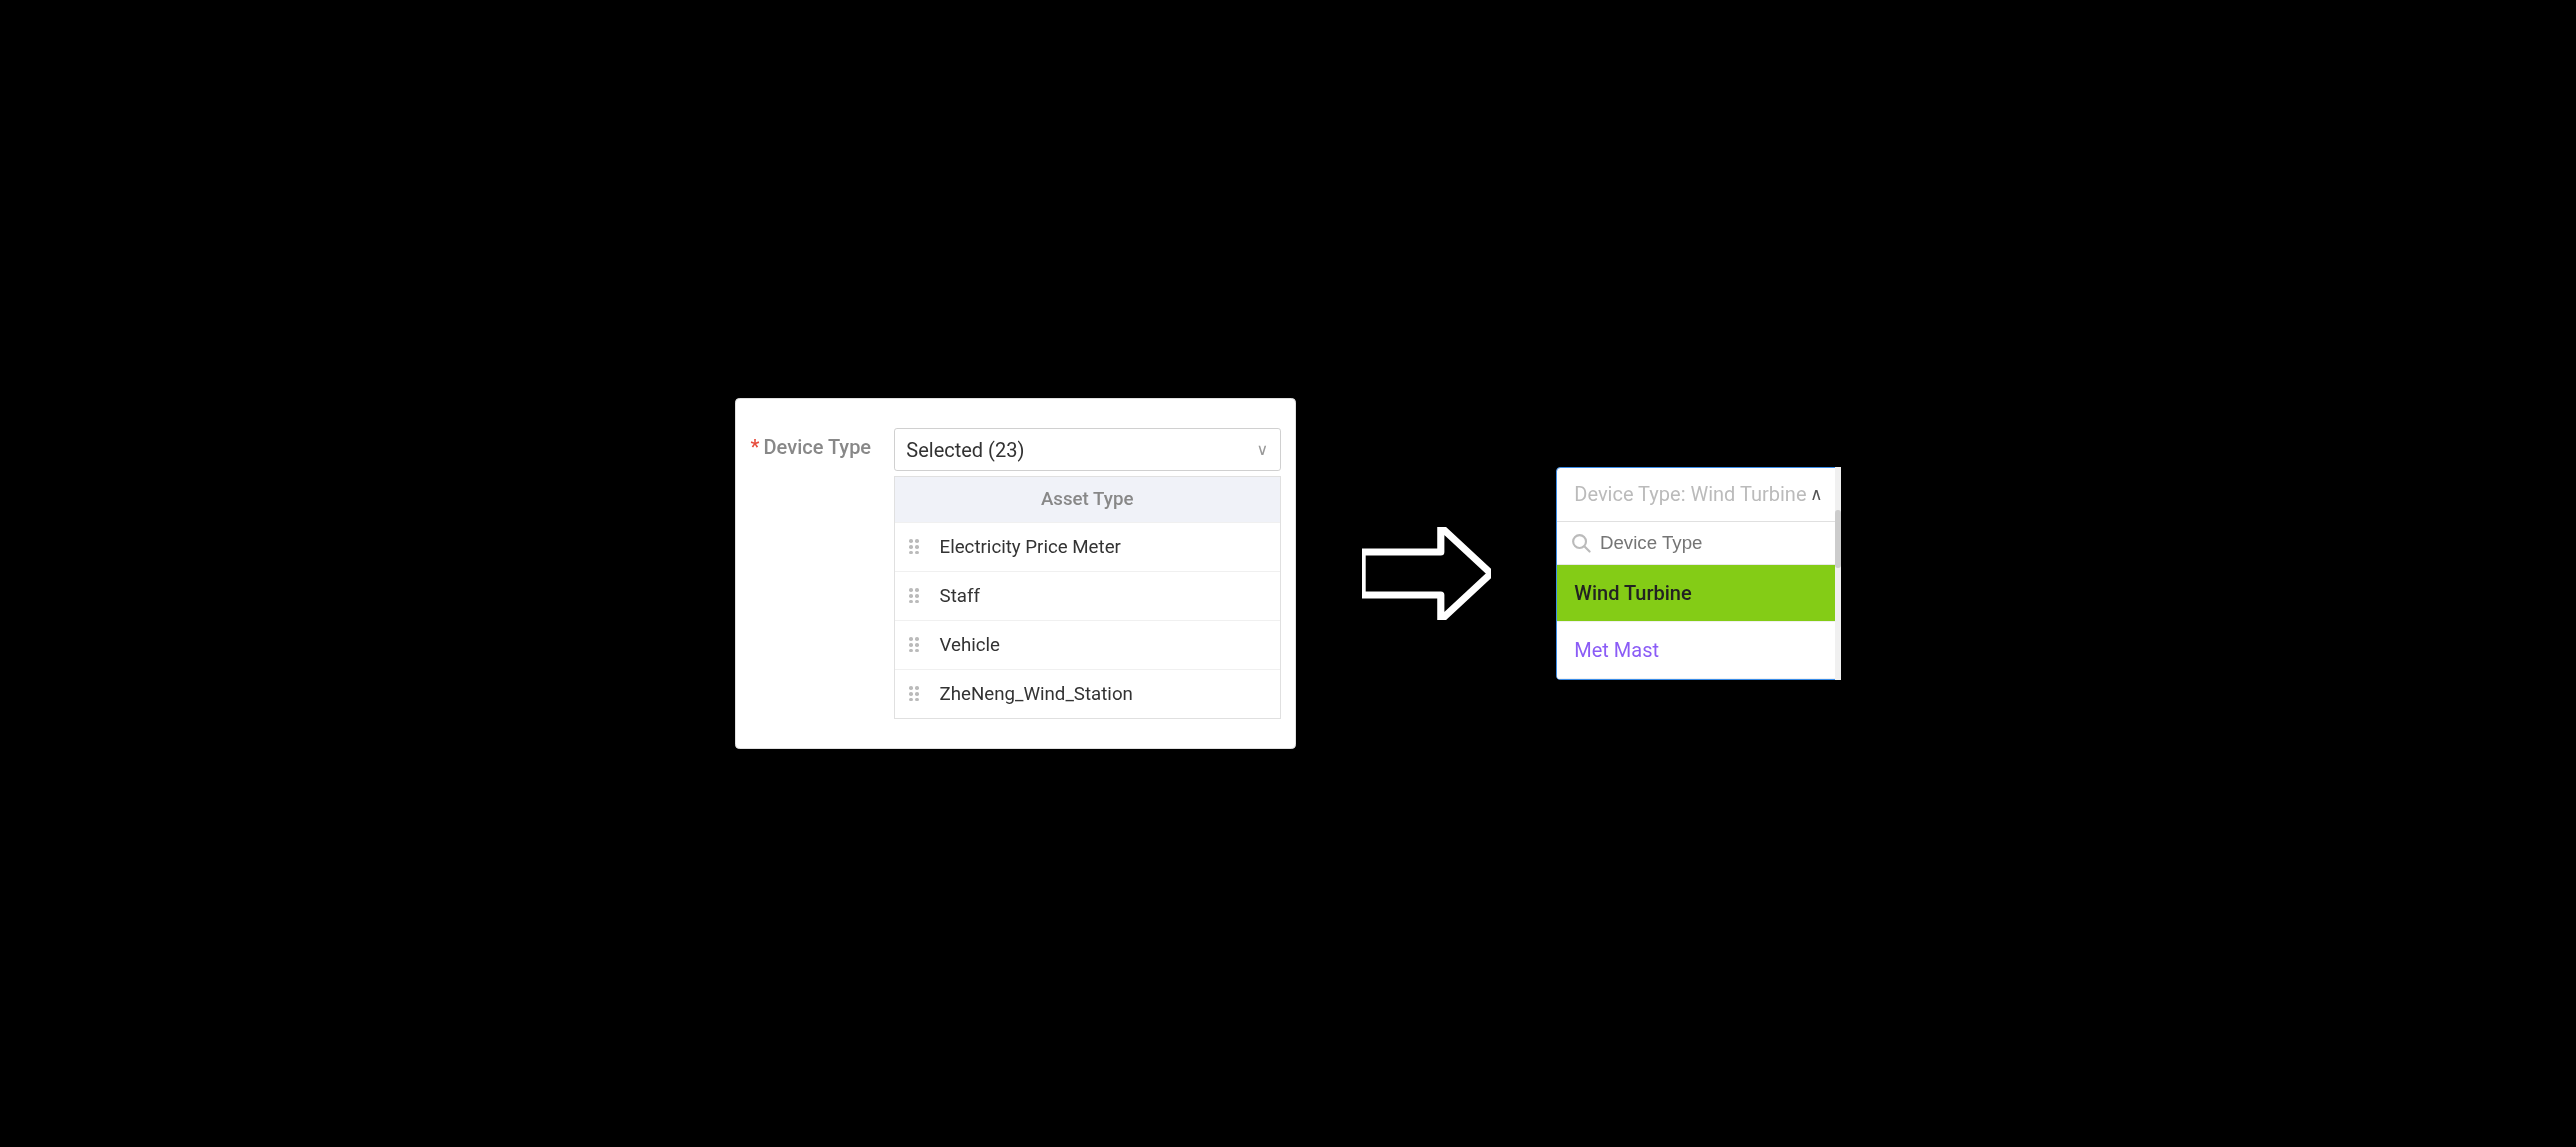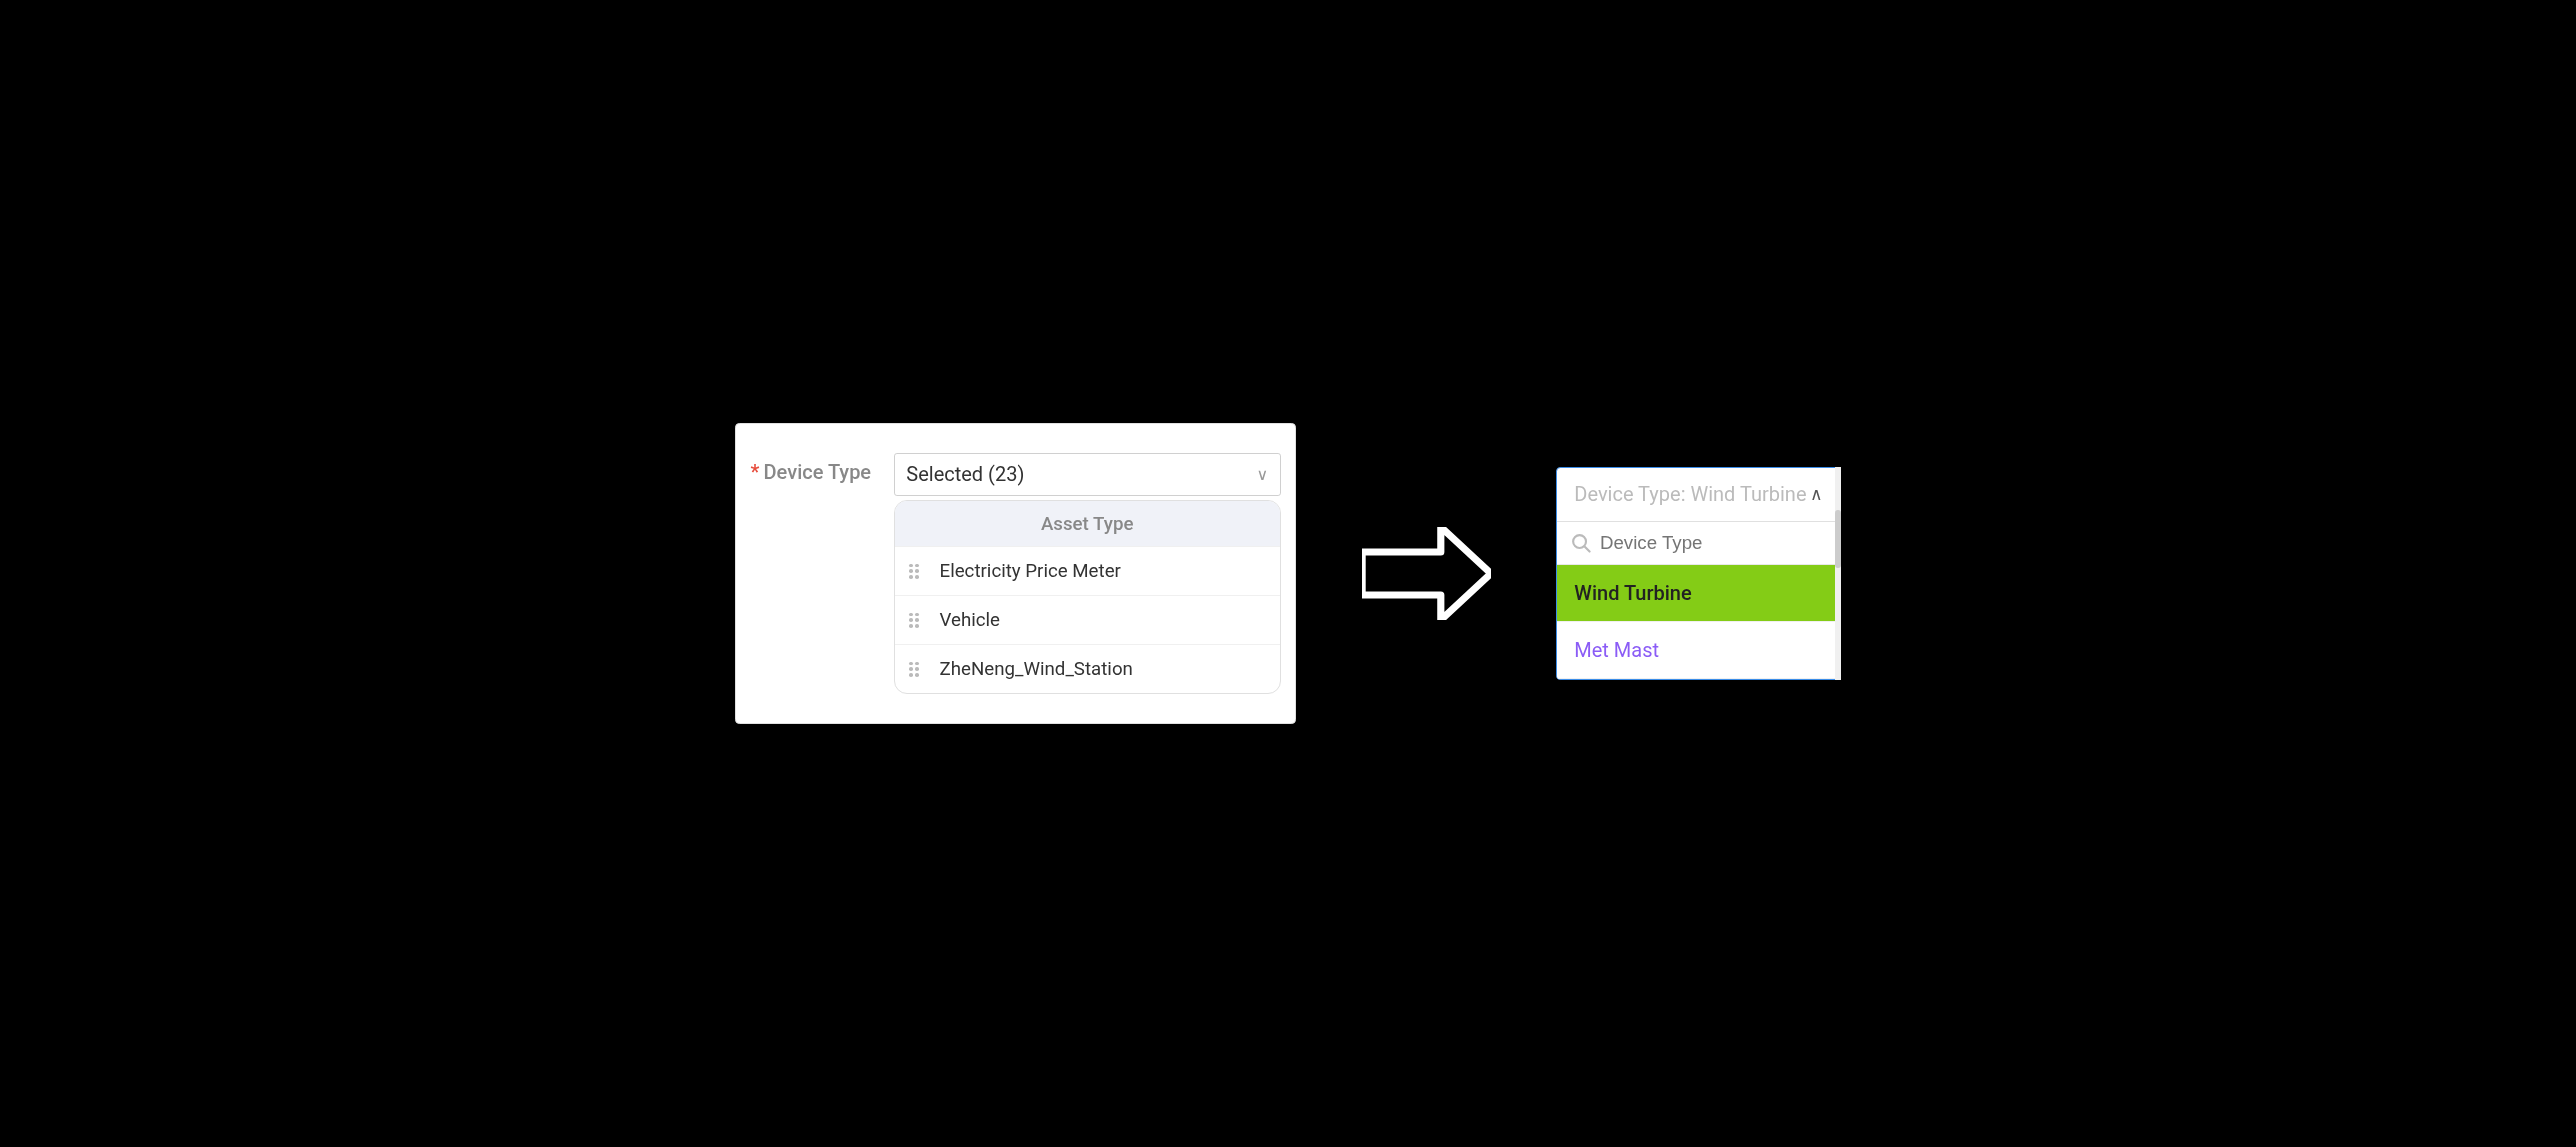--- a/index.html
+++ b/index.html
@@ -75,21 +75,21 @@
     }
 
     .select-box .chevron {
       color: #999;
       font-size: 16px;
     }
 
     .dropdown-list {
       margin-top: 4.3px;
       border: 0.7px solid #e0e0e0;
-      border-radius: 13px;
+      border-radius: 0;
       overflow: hidden;
     }
 
     .dropdown-header {
       background: #f0f2f8;
       padding: 11.5px 14.4px;
       font-size: 18.7px;
       color: #888;
       text-align: center;
       font-weight: 500;
@@ -263,20 +263,31 @@
           </div>
           <div class="dropdown-item">
             <div class="drag-dots">
               <div class="drag-dot"></div>
                 <div class="drag-dot"></div>
               <div class="drag-dot"></div>
                 <div class="drag-dot"></div>
               <div class="drag-dot"></div>
                 <div class="drag-dot"></div>
             </div>
+            <span>Staff</span>
+          </div>
+          <div class="dropdown-item">
+            <div class="drag-dots">
+              <div class="drag-dot"></div>
+                <div class="drag-dot"></div>
+              <div class="drag-dot"></div>
+                <div class="drag-dot"></div>
+              <div class="drag-dot"></div>
+                <div class="drag-dot"></div>
+            </div>
             <span>Vehicle</span>
           </div>
           <div class="dropdown-item">
             <div class="drag-dots">
               <div class="drag-dot"></div>
                 <div class="drag-dot"></div>
               <div class="drag-dot"></div>
                 <div class="drag-dot"></div>
               <div class="drag-dot"></div>
                 <div class="drag-dot"></div>

